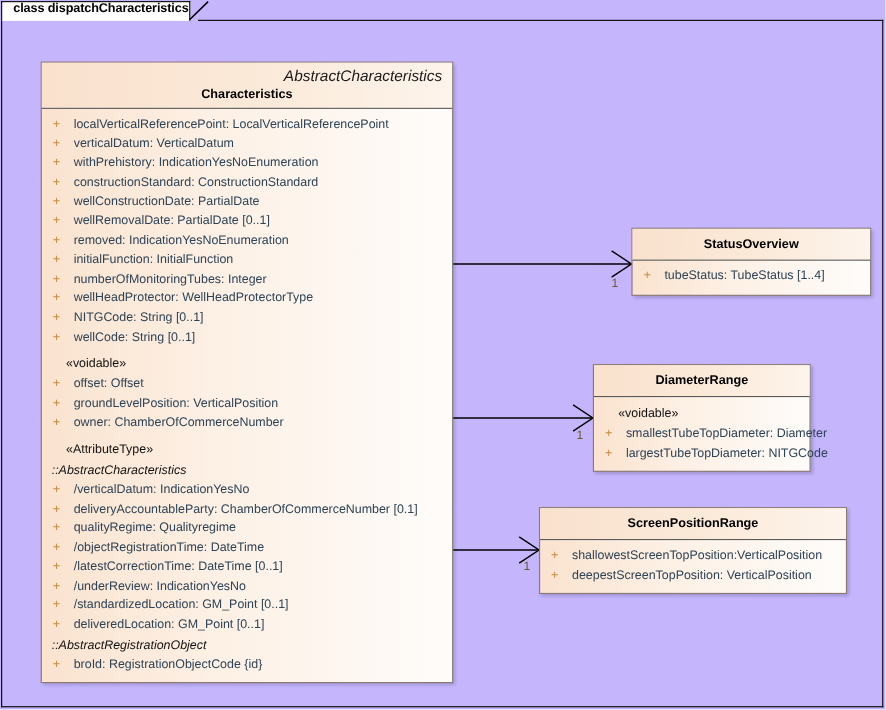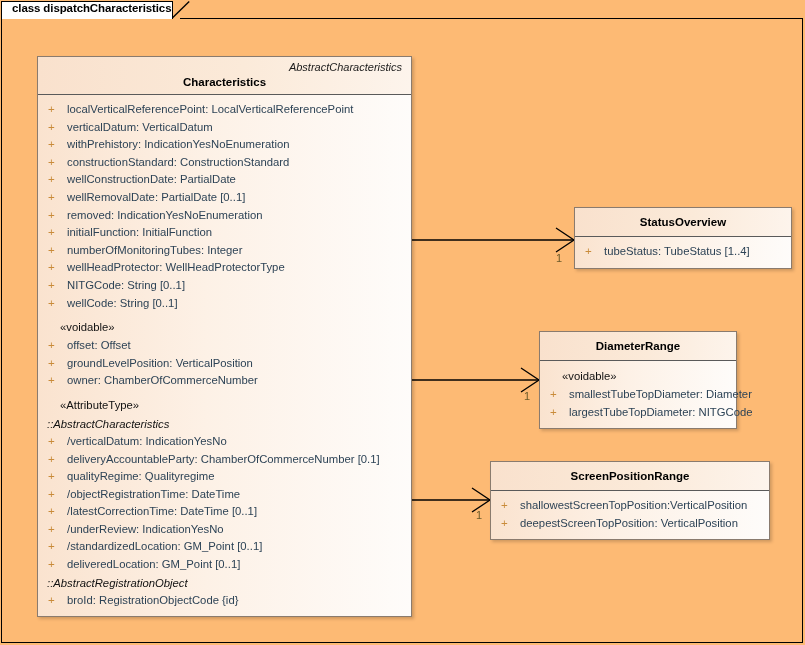--- a/index.html
+++ b/index.html
@@ -6,21 +6,21 @@
   * { box-sizing: border-box; }
   html, body {
     margin: 0; padding: 0;
     background: #ffffff;
     font-family: "Liberation Sans", sans-serif;
   }
   #canvas {
     position: relative;
     width: 805px;
     height: 645px;
-    background: #fdba74;
+    background: #c4b5fd;
     overflow: hidden;
   }
 
   
   .frame-border {
     position: absolute;
     left: 1px; top: 18px;
     width: 802px; height: 625px;
     border: 1.5px solid #000000;
     border-top: none;
@@ -67,21 +67,21 @@
   }
   .uml-header {
     position: relative;
     background: linear-gradient(to right, #f9e1cd 0%, #fbead9 55%, #fdf4ec 100%);
     border-bottom: 1.2px solid #5a5a5a;
     padding: 0;
   }
   .uml-header-stereo {
     text-align: right;
     font-style: italic;
-    font-size: 11px;
+    font-size: 14px;
     color: #1a1a1a;
     padding: 4px 9px 0 0;
     white-space: nowrap;
   }
   .uml-header-name {
     text-align: center;
     font-size: 11.5px;
     font-weight: bold;
     color: #000000;
     padding: 3px 4px 6px 4px;

